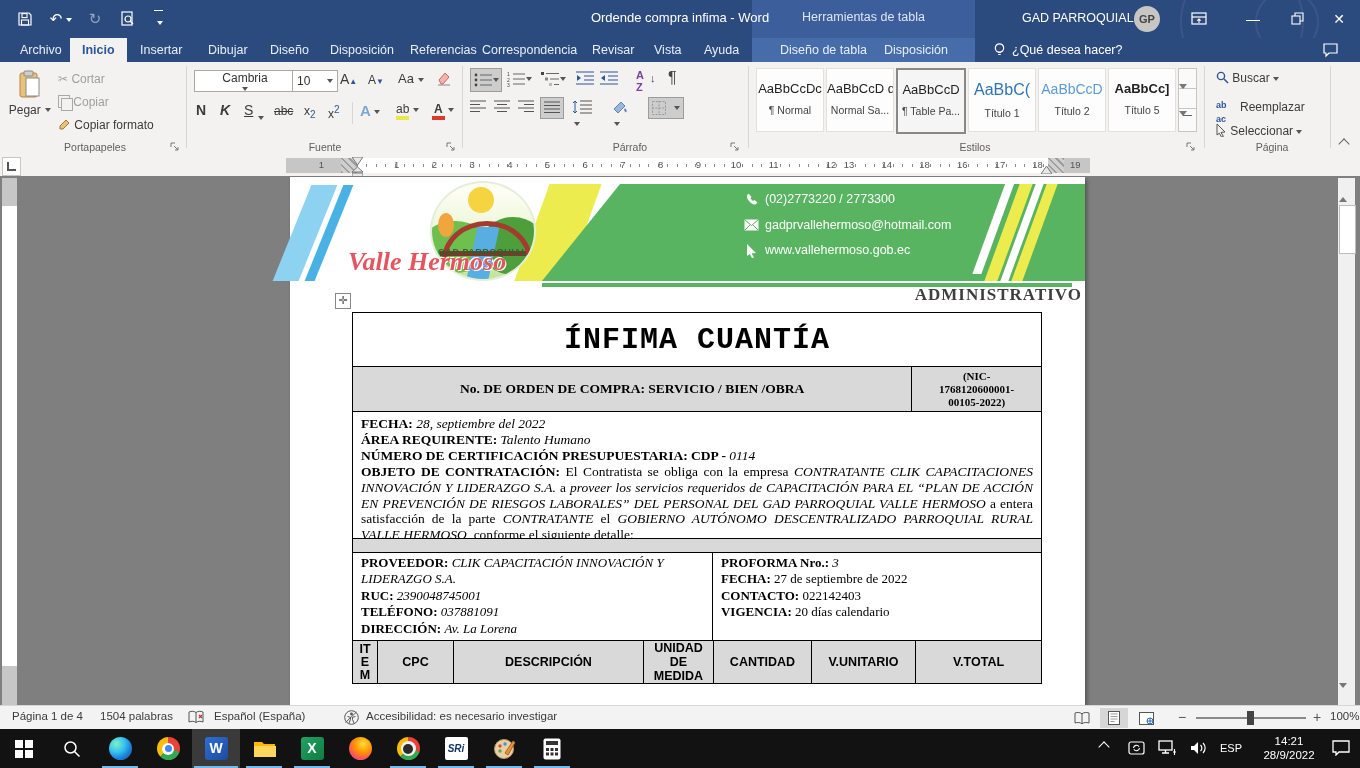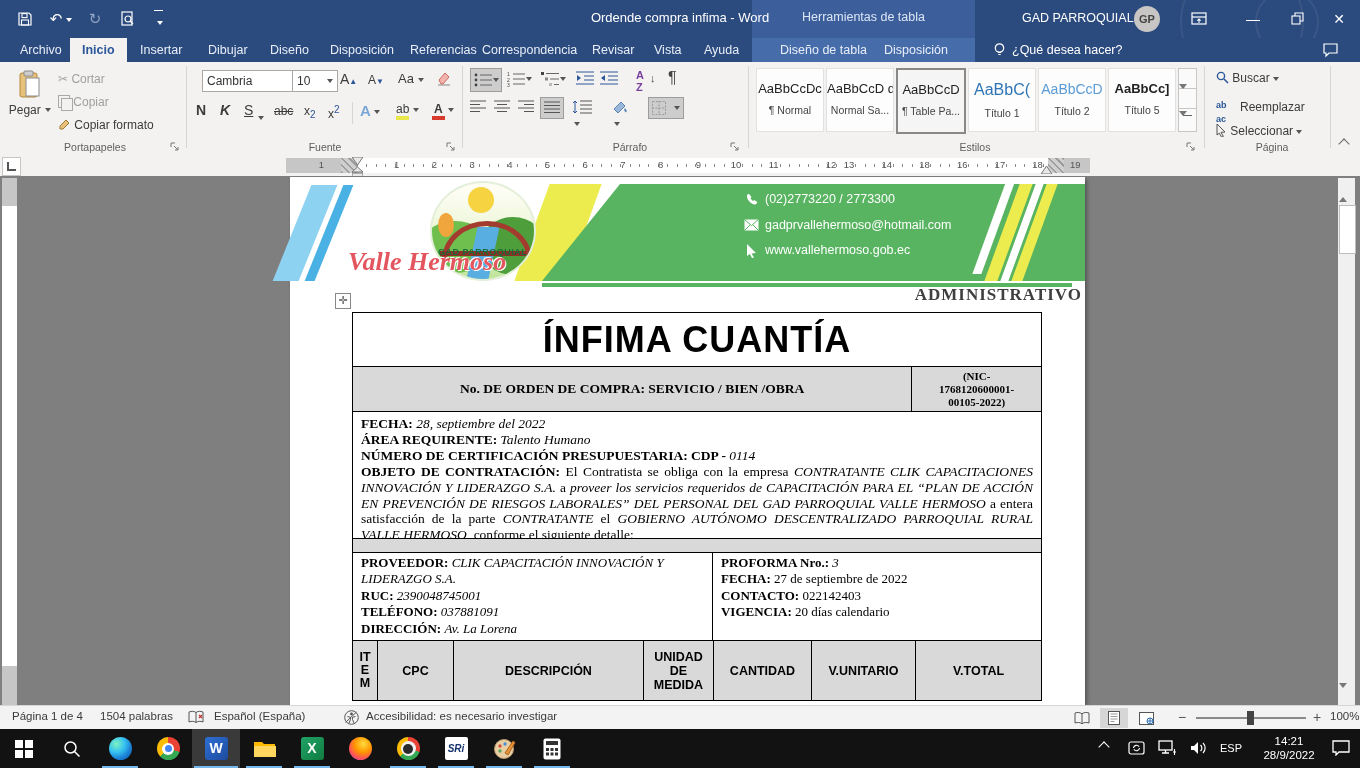--- a/index.html
+++ b/index.html
@@ -200,21 +200,21 @@
     <span>Copiar formato</span></div>
   <div class="abs grp-label" style="left:40px;width:110px;">Portapapeles</div>
   <div class="abs" style="left:170px;bottom:3px;">
       <svg width="10" height="10" viewBox="0 0 10 10">
         <path d="M1 1h4M1 1v4" stroke="#777" fill="none"></path>
         <path d="M4 4l4 4M8 5v3H5" stroke="#777" fill="none"></path>
       </svg>
     </div>
   <div class="abs vdiv" style="left:186px;"></div>
 
-  <div class="abs combo" style="left:202px;top:8px;width:92px;">
+  <div class="abs combo" style="left:194px;top:8px;width:92px;flex-direction:column;">
     <span>Cambria</span>
       <span class="dd"></span>
     </div>
   <div class="abs combo" style="left:292px;top:8px;width:36px;">
     <span>10</span>
       <span class="dd"></span>
     </div>
   <div class="abs rbtn" style="left:340px;top:9px;font-size:14px;">A<span style="font-size:8px;color:#2b579a;">▲</span></div>
   <div class="abs rbtn" style="left:368px;top:11px;font-size:12px;">A<span style="font-size:8px;color:#2b579a;">▼</span></div>
   <div class="abs rbtn" style="left:398px;top:9px;font-size:13px;"><span>Aa</span> <span class="dd"></span></div>
@@ -483,21 +483,21 @@
     <div class="abs contact" style="left:475px;top:66px;">www.vallehermoso.gob.ec</div>
 
     <div class="abs greenline"></div>
     <div class="abs section-title serif">ADMINISTRATIVO</div>
 
     <div class="abs handle">✛</div>
 
     <div class="abs dtable">
 
       <div class="trow first" style="height:55px;display:flex;align-items:center;justify-content:center;">
-        <span style="font-size:36px;font-weight:900;letter-spacing:1px;">ÍNFIMA CUANTÍA</span>
+        <span style="font-size:30px;font-weight:900;letter-spacing:1px;font-family:Liberation Mono, monospace;">ÍNFIMA CUANTÍA</span>
       </div>
 
       <div class="trow gray-bg" style="height:45px;display:flex;">
         <div class="serif" style="width:560px;display:flex;align-items:center;justify-content:center;font-weight:bold;font-size:13.5px;">No. DE ORDEN DE COMPRA: SERVICIO / BIEN /OBRA</div>
         <div class="cell-r serif" style="width:130px;text-align:center;font-weight:bold;font-size:11px;line-height:13px;padding-top:3px;">
           <span>(NIC-</span><br><span>1768120600001-</span><br><span>00105-2022)</span>
         </div>
       </div>
 
       <div class="trow serif" style="height:127px;font-size:13.5px;padding:4px 8px;box-sizing:border-box;">
@@ -520,21 +520,21 @@
           <span class="doc-b">CORREO: </span><span class="doc-i">aevc@hotmail.com</span>
         </div>
         <div class="cell-r" style="width:330px;padding:2px 8px;line-height:16.4px;box-sizing:border-box;">
           <span class="doc-b">PROFORMA Nro.: </span><span class="doc-i">3</span><br>
           <span class="doc-b">FECHA: </span><span>27 de septiembre de 2022</span><br>
           <span class="doc-b">CONTACTO: </span><span>022142403</span><br>
           <span class="doc-b">VIGENCIA: </span><span>20 días calendario</span>
         </div>
       </div>
 
-      <div class="trow gray-bg" style="height:60px;display:flex;">
+      <div class="trow gray-bg" style="height:43px;display:flex;">
         <div class="hcell" style="width:24px;border-left:none;word-break:break-all;line-height:13px;padding:0 6px;">ITEM</div>
         <div class="hcell" style="width:76px;">CPC</div>
         <div class="hcell" style="width:190px;">DESCRIPCIÓN</div>
         <div class="hcell" style="width:70px;padding:0 8px;">UNIDAD DE MEDIDA</div>
         <div class="hcell" style="width:98px;">CANTIDAD</div>
         <div class="hcell" style="width:104px;">V.UNITARIO</div>
         <div class="hcell" style="flex:1;">V.TOTAL</div>
       </div>
     </div>
   </div>

